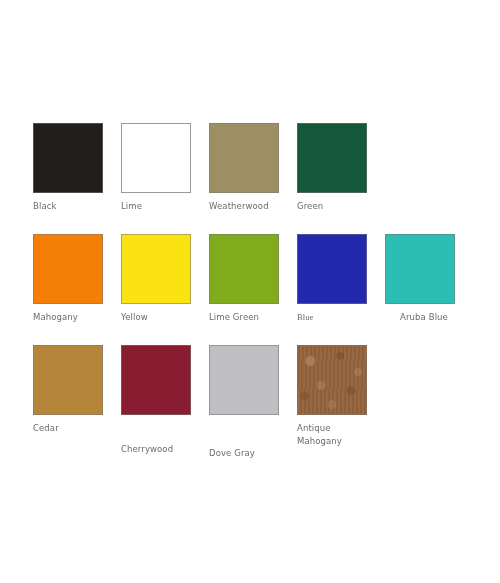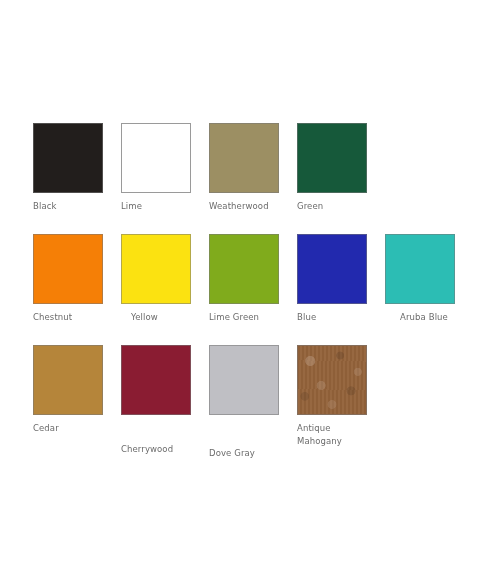--- a/index.html
+++ b/index.html
@@ -107,33 +107,33 @@
           <div class="swatch-label" style="color: rgb(107, 107, 107);">Weatherwood</div>
         </div>
         <div class="swatch-cell">
           <div class="swatch-chip" style="background: rgb(22, 89, 58);"></div>
           <div class="swatch-label" style="color: rgb(107, 107, 107);">Green</div>
         </div>
       </div>
       <div class="swatch-row">
         <div class="swatch-cell">
           <div class="swatch-chip" style="background: rgb(245, 127, 6);"></div>
-          <div class="swatch-label" style="color: rgb(107, 107, 107);">Chestnut</div>
+          <div class="swatch-label" style="color: rgb(107, 107, 107);">Mahogany</div>
         </div>
         <div class="swatch-cell">
           <div class="swatch-chip" style="background: rgb(251, 226, 17);"></div>
-          <div class="swatch-label" style="color: rgb(107, 107, 107); margin-left: 10px;">Yellow</div>
+          <div class="swatch-label" style="color: rgb(107, 107, 107);">Yellow</div>
         </div>
         <div class="swatch-cell">
           <div class="swatch-chip" style="background: rgb(128, 171, 28);"></div>
           <div class="swatch-label" style="color: rgb(107, 107, 107);">Lime Green</div>
         </div>
         <div class="swatch-cell">
           <div class="swatch-chip" style="background: rgb(34, 41, 174);"></div>
-          <div class="swatch-label" style="color: rgb(107, 107, 107);">Blue</div>
+          <div class="swatch-label" style="color: rgb(107, 107, 107); font-family: Liberation Serif, serif;">Blue</div>
         </div>
         <div class="swatch-cell">
           <div class="swatch-chip" style="background: rgb(44, 189, 180);"></div>
           <div class="swatch-label" style="color: rgb(107, 107, 107); text-align: center;">Aruba Blue</div>
         </div>
       </div>
       <div class="swatch-row">
         <div class="swatch-cell">
           <div class="swatch-chip" style="background: rgb(181, 133, 58);"></div>
           <div class="swatch-label" style="color: rgb(107, 107, 107);">Cedar</div>

